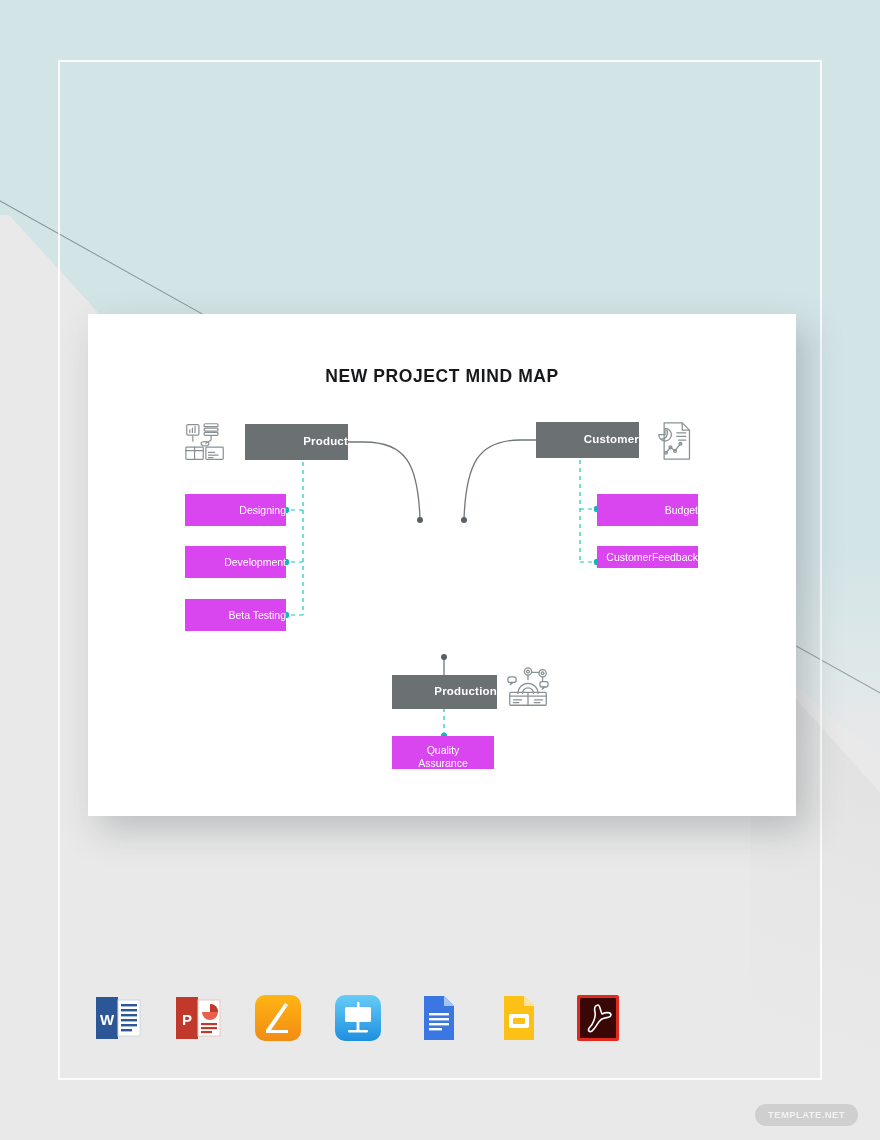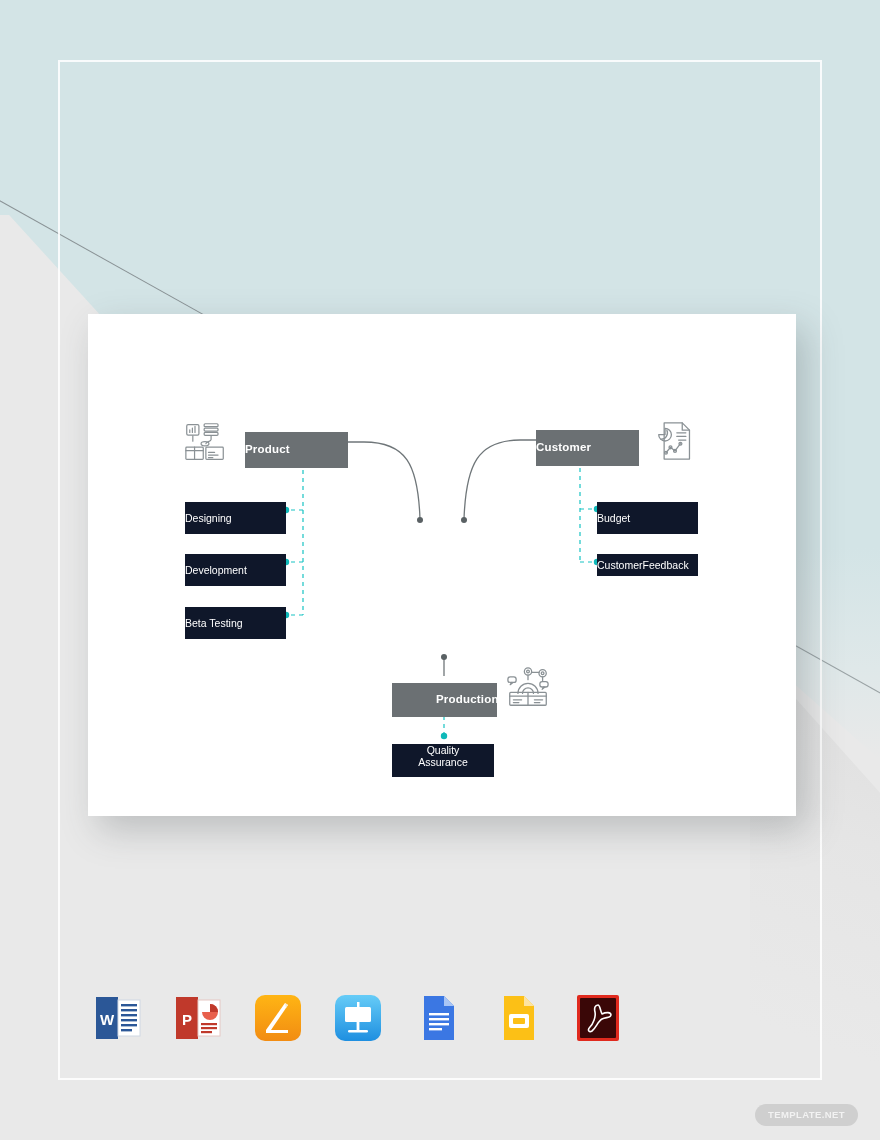--- a/index.html
+++ b/index.html
@@ -64,25 +64,25 @@
     color:#17181a;
     font-family:"Liberation Sans", sans-serif;
   }
 
   
   .wires{ position:absolute; left:0; top:0; width:708px; height:502px; }
 
   
   .node{
     position:absolute;
-    display:flex; align-items:center; justify-content:flex-start; text-align:center;
-    color:#ffffff; line-height:1.18;margin-top:8px;
+    display:flex; align-items:center; justify-content:flex-end; text-align:center;
+    color:#ffffff; line-height:1.18;
   }
   .node.gray{ background:#6b7073; font-weight:bold; font-size:11.5px; letter-spacing:.2px; }
-  .node.teal{ background:#0f172a; font-weight:normal; font-size:10.5px; }
+  .node.teal{ background:#d946ef; font-weight:normal; font-size:10.5px; }
 
   
   .hub{
     position:absolute; left:290px; top:207px; width:134px; height:134px;
     border-radius:50%; background:#5ed3d3;
   }
   .hub-label{
     position:absolute; left:0; bottom:20px; width:100%;
     text-align:center; font-size:11px; font-weight:bold; letter-spacing:.9px;
     color:#19262b;
@@ -115,20 +115,21 @@
   <div class="bg-teal-wedge"></div>
   <div class="bg-teal-top"></div>
   <div class="bg-teal-right"></div>
   <div class="bg-gray-wedge-right"></div>
   <div class="bg-diag-line-left"></div>
   <div class="bg-diag-line-right"></div>
   <div class="frame"></div>
 
   <div class="slide">
 
+    <div class="slide-title">NEW PROJECT MIND MAP</div>
 
     <svg class="wires" viewBox="0 0 708 502">
 
       <path d="M 260 128 L 276 128 C 318 128 330 150 332 205" fill="none" stroke="#6f7679" stroke-width="1.3"></path>
       <circle cx="332" cy="206" r="3" fill="#5a6164"></circle>
 
       <path d="M 448 126 L 432 126 C 390 126 378 150 376 205" fill="none" stroke="#6f7679" stroke-width="1.3"></path>
       <circle cx="376" cy="206" r="3" fill="#5a6164"></circle>
 
       <path d="M 356 342 L 356 362" fill="none" stroke="#6f7679" stroke-width="1.3"></path>

